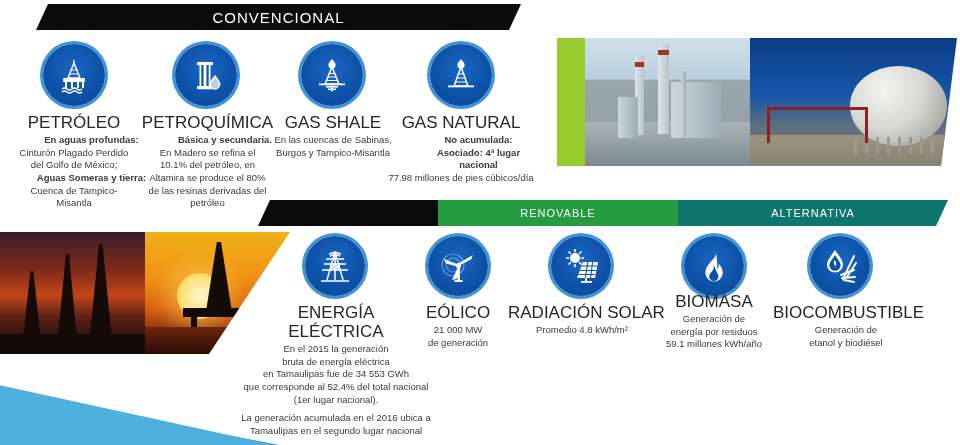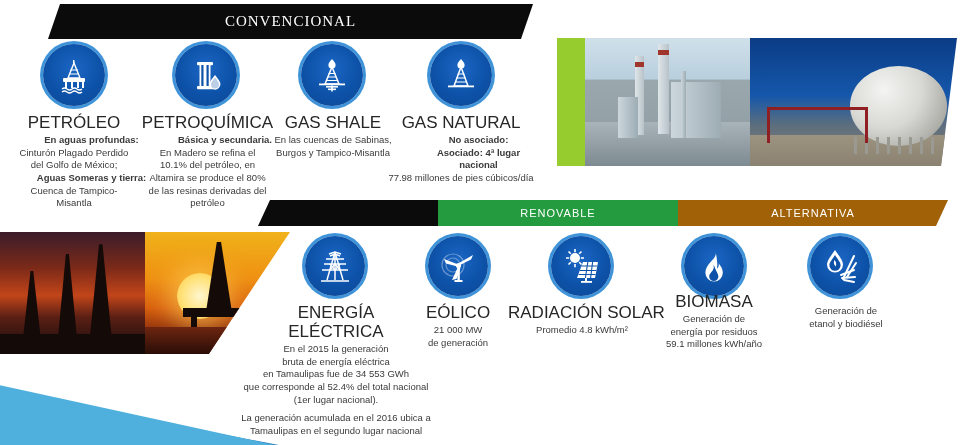--- a/index.html
+++ b/index.html
@@ -15,33 +15,33 @@
   
   .banner{position:absolute;color:#fff;font-size:15px;letter-spacing:.5px;}
   .banner .bar{
     position:absolute;left:0;top:0;width:100%;height:100%;
   }
   .banner .lbl{
     position:absolute;top:0;left:0;width:100%;height:100%;
     display:flex;align-items:center;justify-content:center;
     font-weight:400;letter-spacing:1px;
   }
-  #banner-conv{left:48px;top:4px;width:485px;height:35px;font-family:Liberation Serif, serif;}
+  #banner-conv{left:36px;top:4px;width:485px;height:26px;}
   #banner-conv .bar{
     background:#0b0b0b;
     clip-path:polygon(12px 0,100% 0,calc(100% - 12px) 100%,0 100%);
   }
   #banner-conv .lbl{justify-content:center;}
 
   #banner-row2{left:258px;top:200px;width:690px;height:26px;}
   .seg{position:absolute;top:0;height:100%;}
   #seg-black{left:0;width:180px;background:#0b0b0b;
     clip-path:polygon(12px 0,100% 0,100% 100%,0 100%);}
   #seg-green{left:180px;width:240px;background:#249b3f;}
-  #seg-blue{left:420px;width:270px;background:#a16207;
+  #seg-blue{left:420px;width:270px;background:#0f766e;
     clip-path:polygon(0 0,100% 0,calc(100% - 12px) 100%,0 100%);}
   .seg .lbl{position:absolute;inset:0;display:flex;align-items:center;justify-content:center;
     color:#fff;font-size:11px;letter-spacing:1px;}
 
   
   .icon-circle{
     position:absolute;border-radius:50%;
     background:radial-gradient(circle at 50% 40%, #1b66c4 0%, #0d52a8 55%, #0b4795 100%);
     box-shadow:0 0 0 3px #3f93d8;
     display:flex;align-items:center;justify-content:center;
@@ -246,21 +246,21 @@
     <div class="title">GAS SHALE</div>
     <div class="desc">
       <span class="ln">En las cuencas de Sabinas,</span>
       <span class="ln">Burgos y Tampico-Misantla</span>
     </div>
   </div>
 
   <div class="item" style="left:385px;top:113px;width:152px;">
     <div class="title">GAS NATURAL</div>
     <div class="desc">
-      <span class="ln b">No asociado:</span>
+      <span class="ln b">No acumulada:</span>
       <span class="ln b">Asociado: 4ª lugar nacional</span>
       <span class="ln">77.98 millones de pies cúbicos/día</span>
     </div>
   </div>
 
   <div class="banner" id="banner-row2">
     <div class="seg" id="seg-black">
       <div class="lbl"></div>
     </div>
     <div class="seg" id="seg-green">
@@ -398,20 +398,21 @@
   <div class="item" style="left:652px;top:292px;width:124px;">
     <div class="title">BIOMASA</div>
     <div class="desc">
       <span class="ln">Generación de</span>
       <span class="ln">energía por residuos</span>
       <span class="ln">59.1 millones kWh/año</span>
     </div>
   </div>
 
   <div class="item" style="left:773px;top:303px;width:146px;">
+    <div class="title">BIOCOMBUSTIBLE</div>
     <div class="desc">
       <span class="ln">Generación de</span>
       <span class="ln">etanol y biodiésel</span>
     </div>
   </div>
 
   <div class="swoosh-back"></div>
   <div class="swoosh-front"></div>
 
 </div>

